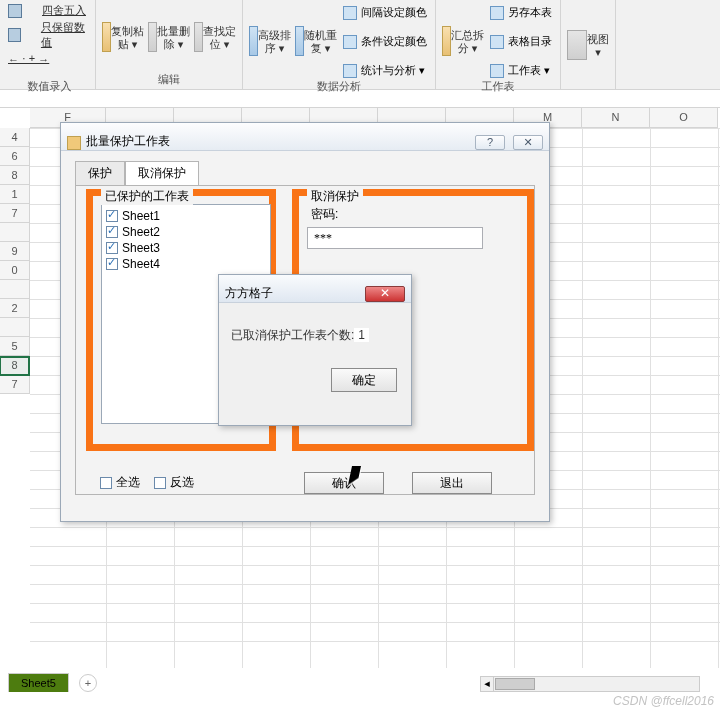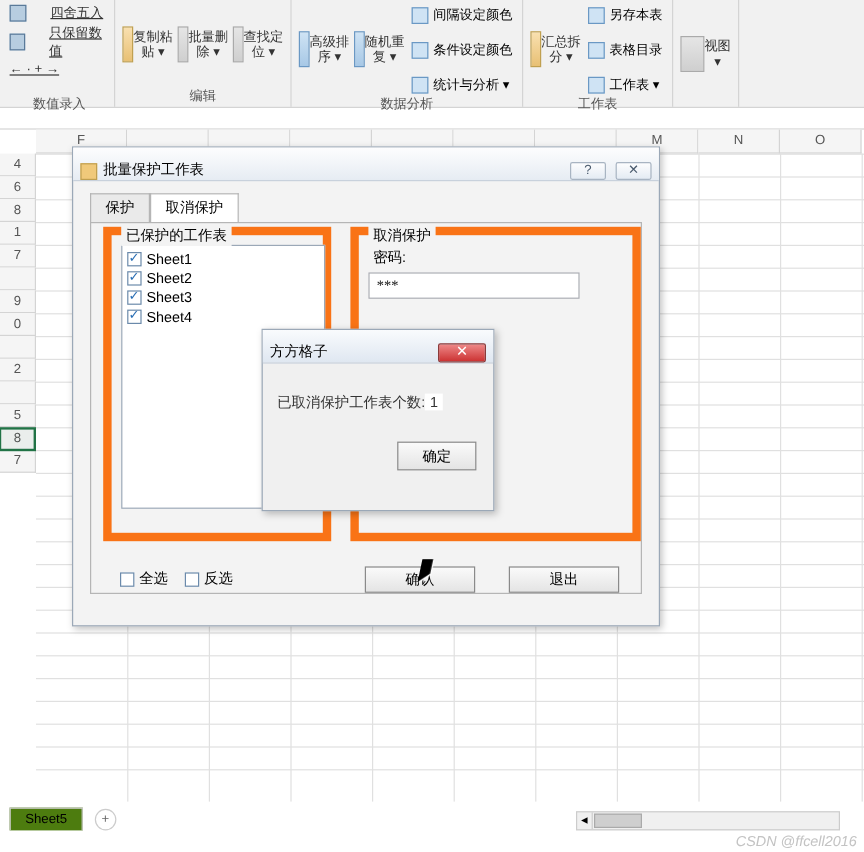--- a/index.html
+++ b/index.html
@@ -63,21 +63,21 @@
 .listbox { background: #fff; border: 1px solid #9ba8b7; width: 170px; height: 220px; padding: 3px 4px; }
 .li { display: flex; align-items: center; gap: 4px; font-size: 12px; padding: 1px 0; font-family: Tahoma, sans-serif; }
 .cb { width: 12px; height: 12px; border: 1px solid #6b8aab; background: #fff; position: relative; }
 .cb.checked::after { content: "✓"; position: absolute; top: -3px; left: 0; font-size: 11px; color: #2a6fb5; }
 
 .pw-label { font-size: 12px; margin: 2px 0 4px 4px; }
 .pw-input { width: 176px; height: 22px; border: 1px solid #abadb3; padding: 2px 6px; font-size: 12px; background: #fff; font-family: Tahoma; }
 
 .btn { height: 22px; border: 1px solid #8a8a8a; background: linear-gradient(#fafafa,#e4e4e4); font-size: 12px; cursor: pointer; }
 .dlg-btns { position: absolute; left: 228px; top: 286px; display: flex; gap: 28px; }
-.dlg-btns .btn { width: 92px; }
+.dlg-btns .btn { width: 80px; }
 .bottom-checks { position: absolute; left: 24px; top: 288px; display: flex; gap: 14px; font-size: 12px; }
 .bottom-checks .cb { margin-right: 4px; }
 
 
 .dlg2 { left: 218px; top: 274px; width: 194px; height: 152px; background: #f0f0f0; }
 .dlg2 .titlebar { background: linear-gradient(#f9fbfd,#dfe7f1); }
 .dlg2 .close-x { margin-left: auto; width: 40px; height: 16px; border: 1px solid #8a3a3a; border-radius: 2px; background: linear-gradient(#e88,#c33); color: #fff; text-align: center; font-size: 12px; line-height: 13px; cursor: pointer; }
 .msg-body { padding: 24px 10px 0 12px; font-size: 12px; color: #333; }
 .msg-count { display: inline-block; background: #fff; padding: 0 4px; }
 .msg-btn-row { text-align: right; padding: 24px 14px 0 0; }

